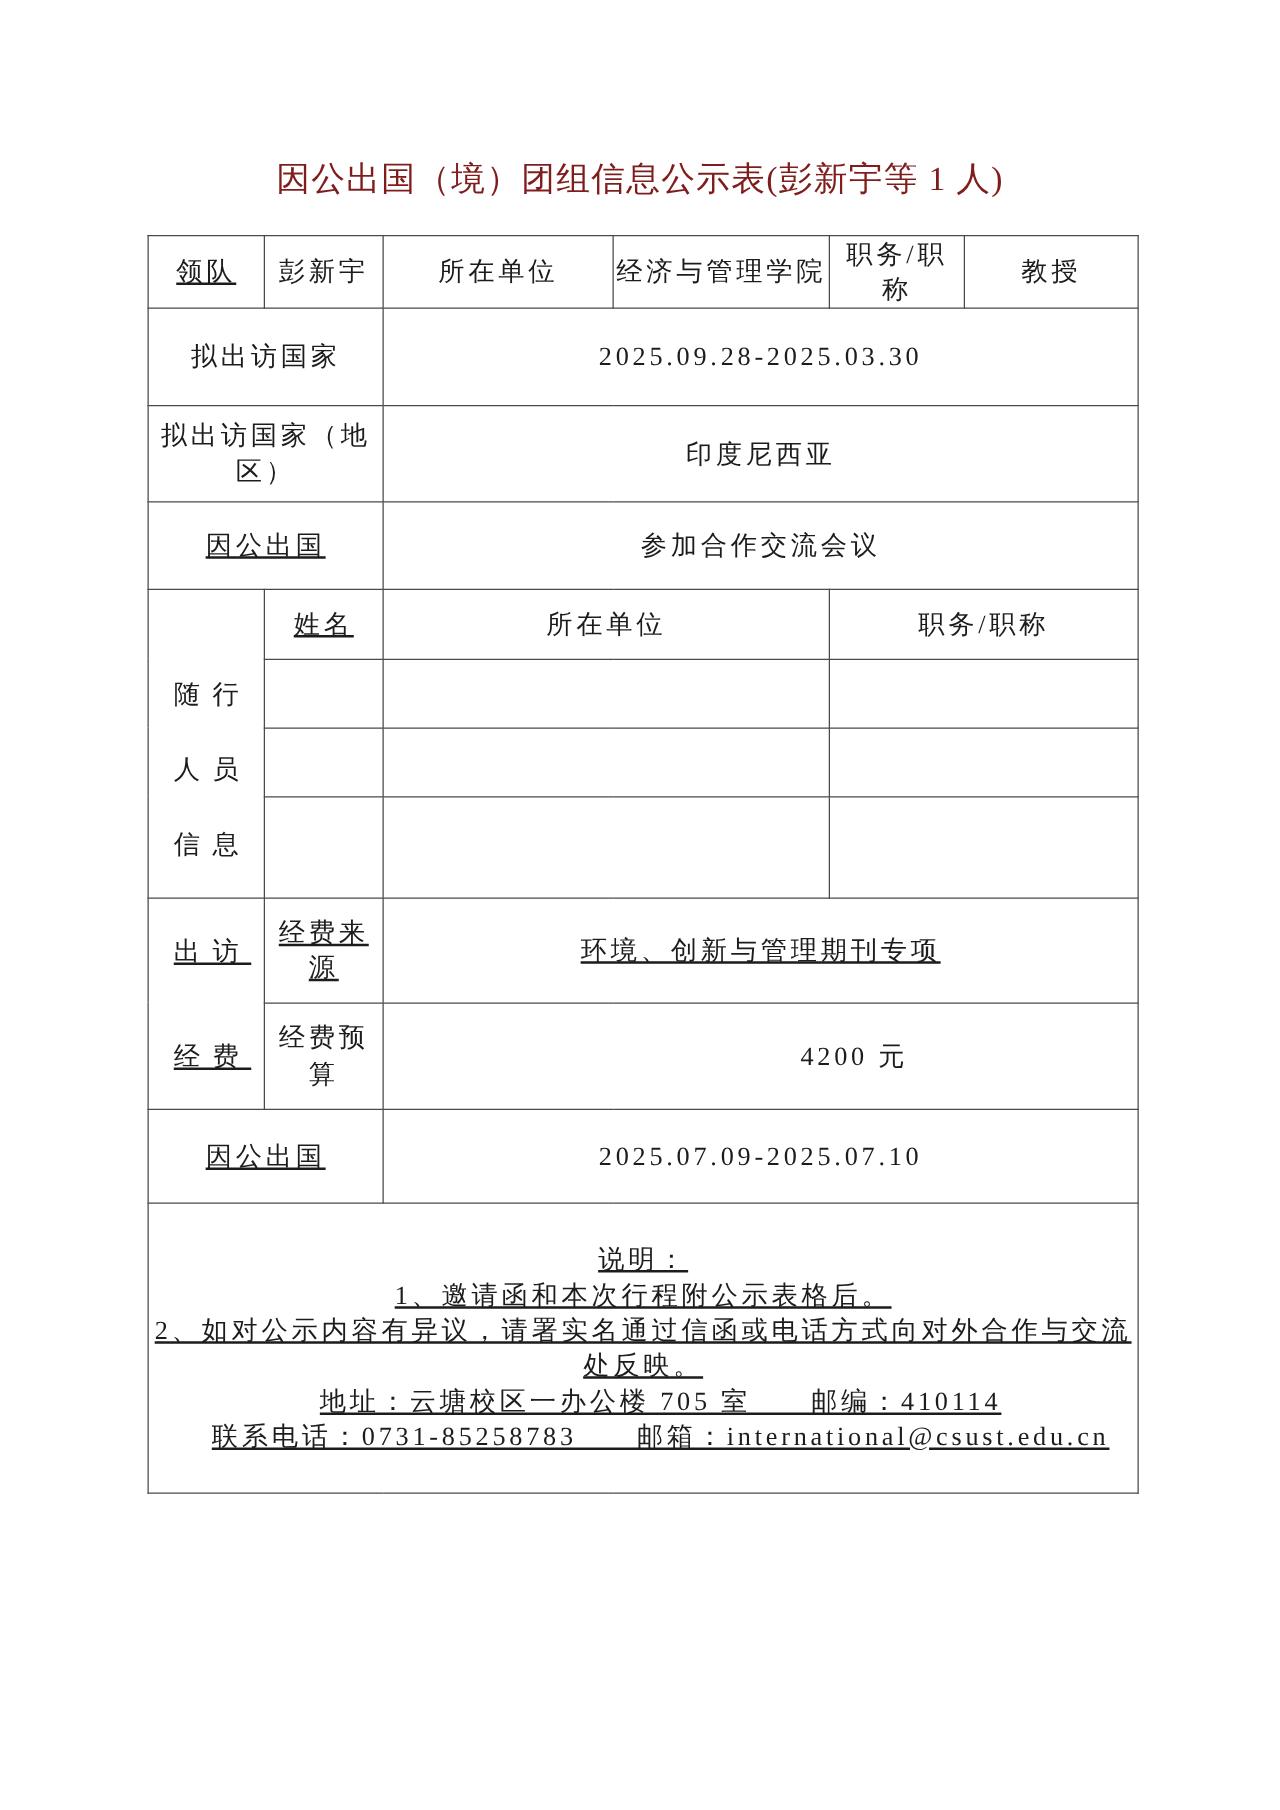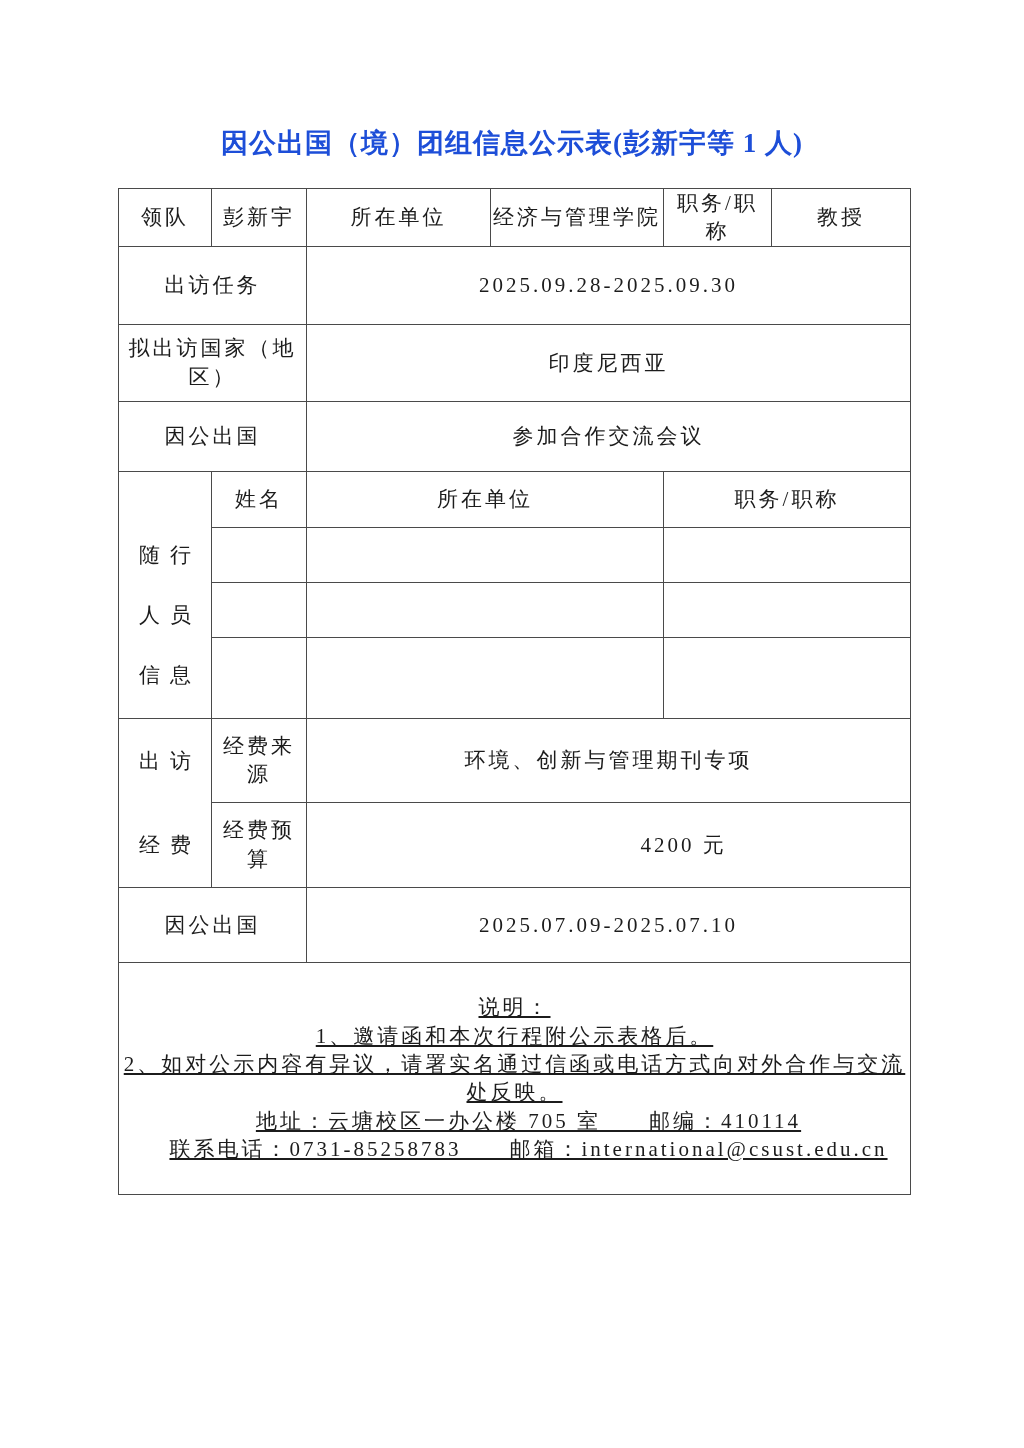--- a/index.html
+++ b/index.html
@@ -7,50 +7,50 @@
     width:1024px; height:1448px; background:#ffffff;
     font-family:"Liberation Serif","DejaVu Serif",serif;
     color:#1c1c1c;
     -webkit-font-smoothing:antialiased;
   }
   .page { width:1024px; height:1448px; overflow:hidden; }
 
   .title {
     margin:0; padding:122px 0 0 0;
     text-align:center;
-    font-size:27px; font-weight:700; line-height:42px;
-    letter-spacing:1px; color:#1d4ed8;
+    font-size:27px; font-weight:400; line-height:42px;
+    letter-spacing:1px; color:#7f1d1d;
   }
 
   table.form {
     border-collapse:collapse; table-layout:fixed;
     width:792px; margin:24px 0 0 118px;
   }
   table.form td {
     border:1.5px solid #4a4a4a;
     padding:0 2px;
     text-align:center; vertical-align:middle;
     font-size:21px; line-height:1.35;
     letter-spacing:3px;
     overflow:hidden;
   }
-  td.lab-wide { letter-spacing:7px; }   
+  td.lab-wide { letter-spacing:7px;text-decoration:underline; }   
   td.ls0, .ls0 { letter-spacing:0; }
   td.num { letter-spacing:0.5px; }
 
   
   tr.r1  { height:54px; }
   tr.r2  { height:78px; }
   tr.r3  { height:77px; }
   tr.r4  { height:70px; }
   tr.r5  { height:56px; }
   tr.r6  { height:55px; }
   tr.r7  { height:55px; }
   tr.r8  { height:81px; }
-  tr.r9  { height:84px; }
+  tr.r9  { height:84px;text-decoration:underline; }
   tr.r10 { height:85px;margin-top:16px; }
   tr.r11 { height:75px; }
   tr.r12 { height:232px;text-decoration:underline; }
 
   
   td.vlab { letter-spacing:0; }
   td.vlab .line { letter-spacing:10px; padding-left:10px; }
   td.vlab3 .stack { line-height:60px; padding-top:40px; }
   td.vlab2 .stack { line-height:84px; }
 
@@ -87,22 +87,22 @@
         <tr class="r1">
       <td class="lab-wide">领队</td>
       <td>彭新宇</td>
       <td>所在单位</td>
       <td>经济与管理学院</td>
       <td class="ls0">职务/职称</td>
       <td>教授</td>
     </tr>
 
     <tr class="r2">
-      <td colspan="2">出访任务</td>
-      <td colspan="4" class="num">2025.09.28-2025.09.30</td>
+      <td colspan="2">拟出访国家</td>
+      <td colspan="4" class="num">2025.09.28-2025.03.30</td>
     </tr>
 
     <tr class="r3">
       <td colspan="2" class="ls0">拟出访国家（地区）</td>
       <td colspan="4">印度尼西亚</td>
     </tr>
 
     <tr class="r4">
       <td colspan="2" class="lab-wide">因公出国</td>
       <td colspan="4">参加合作交流会议</td>

